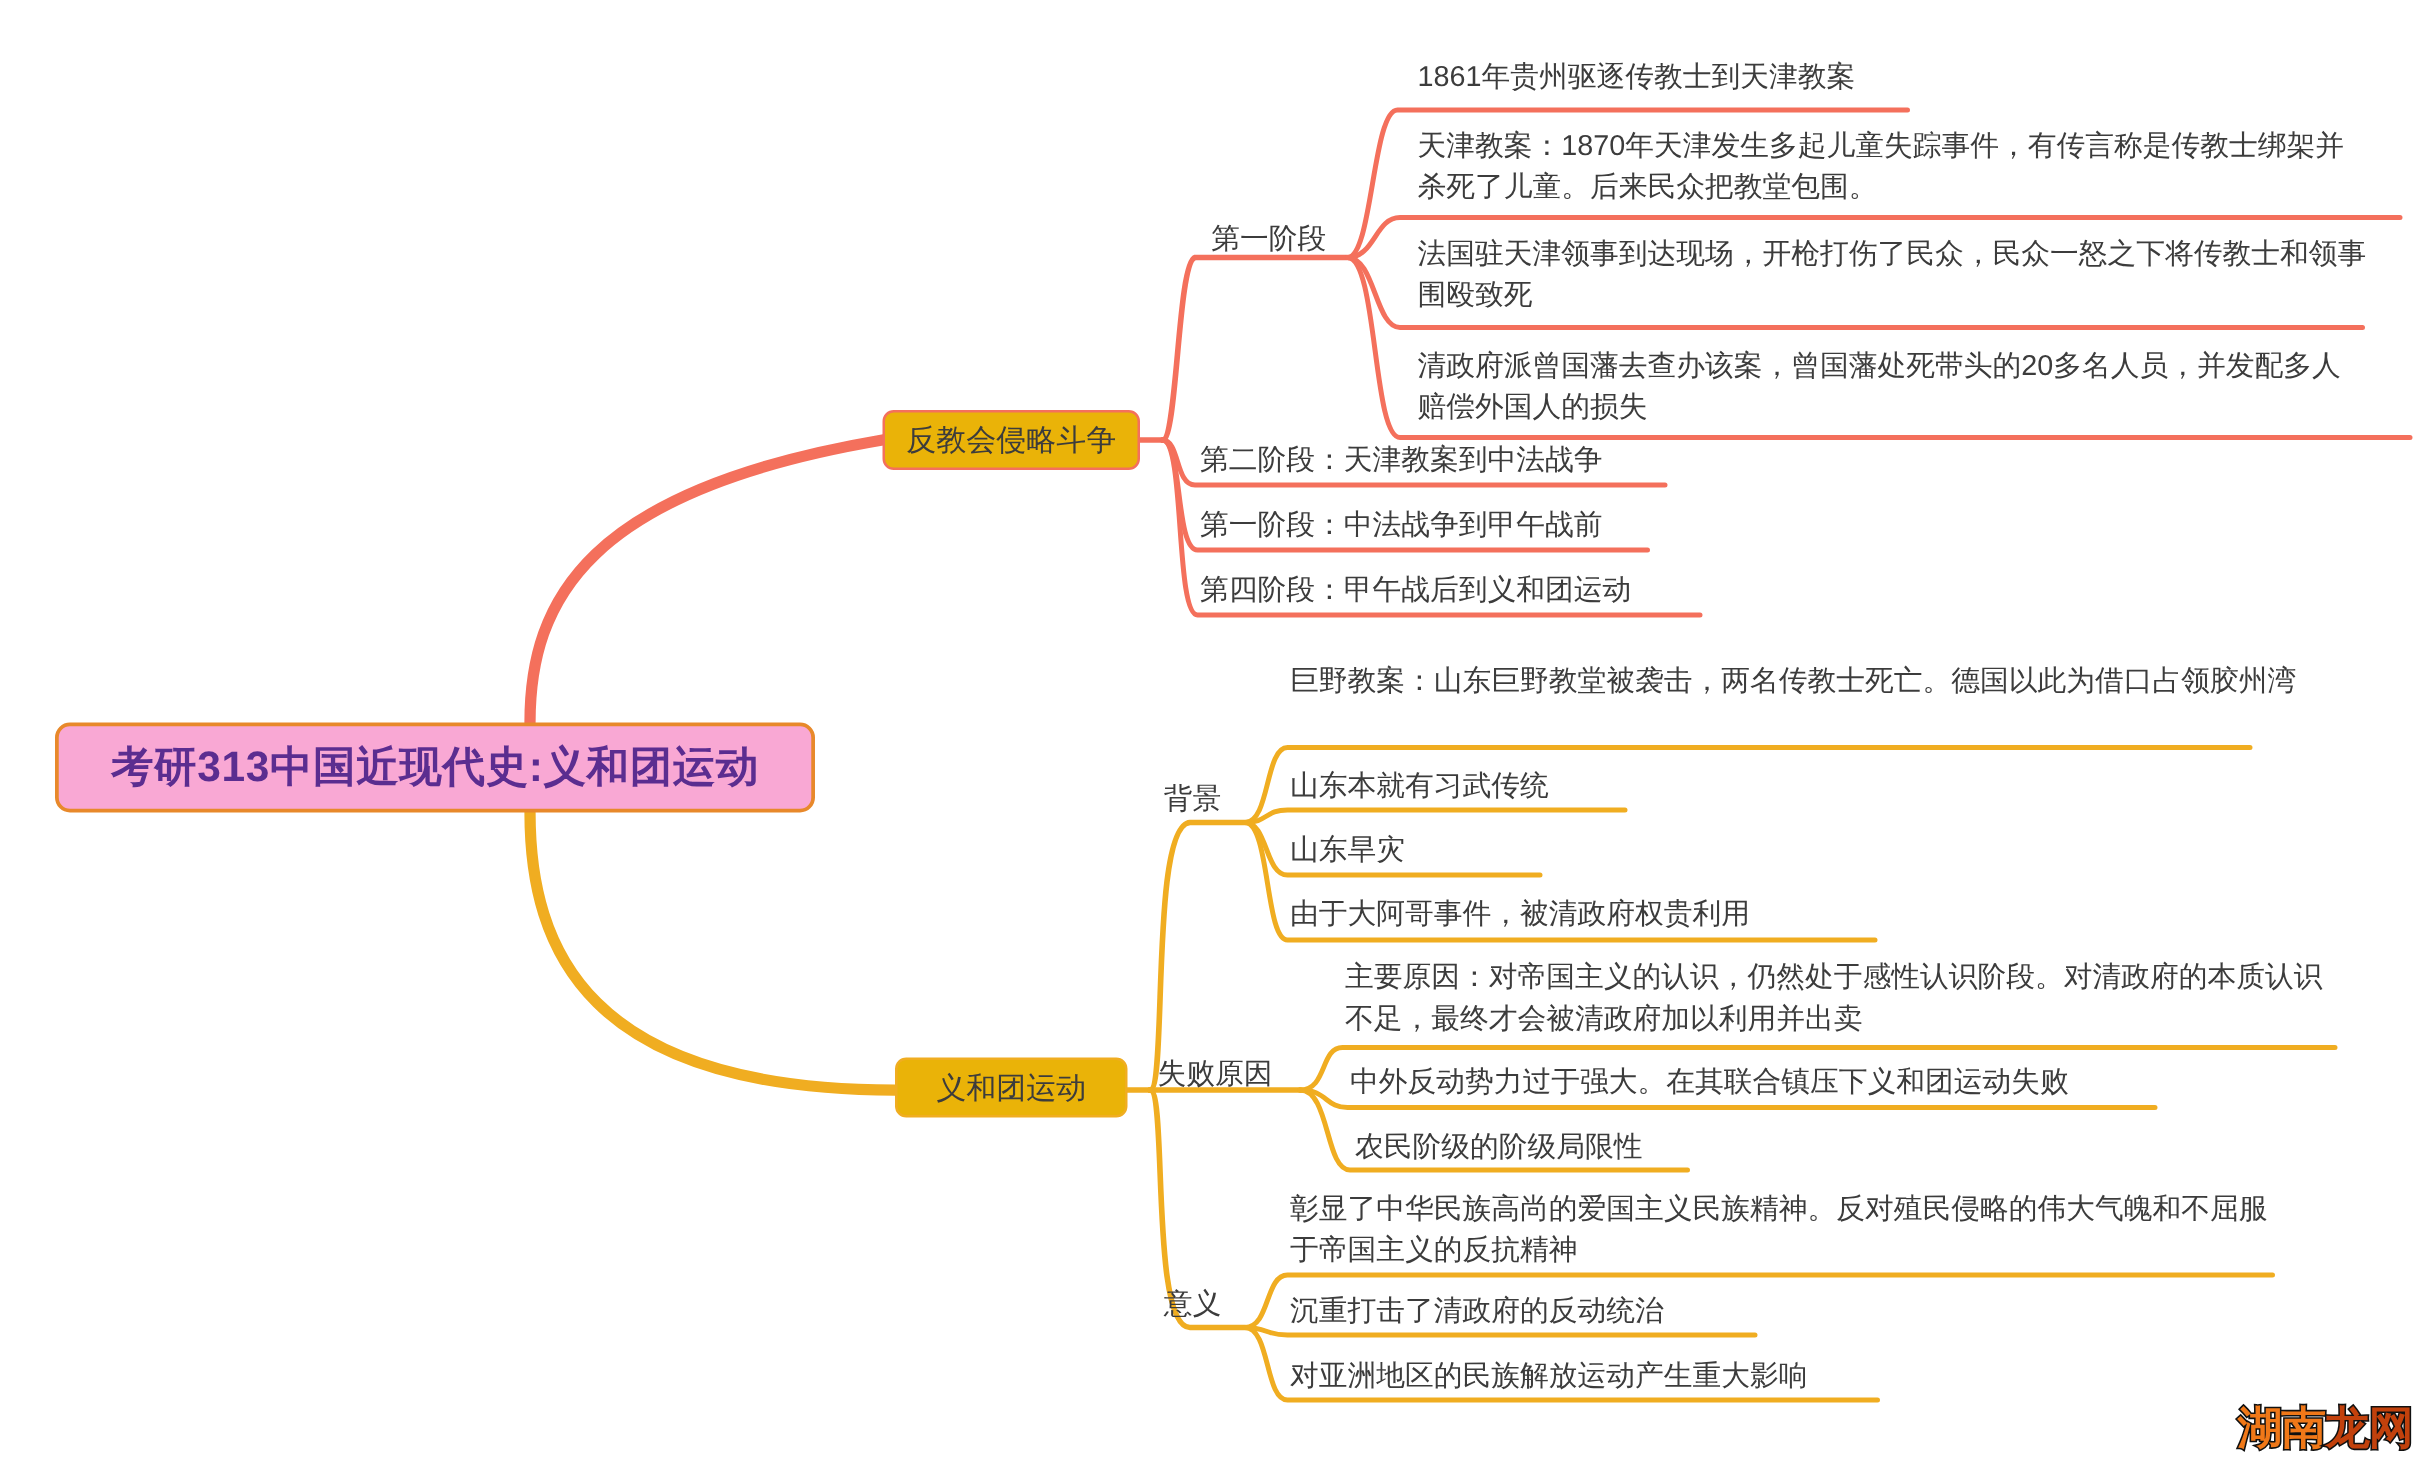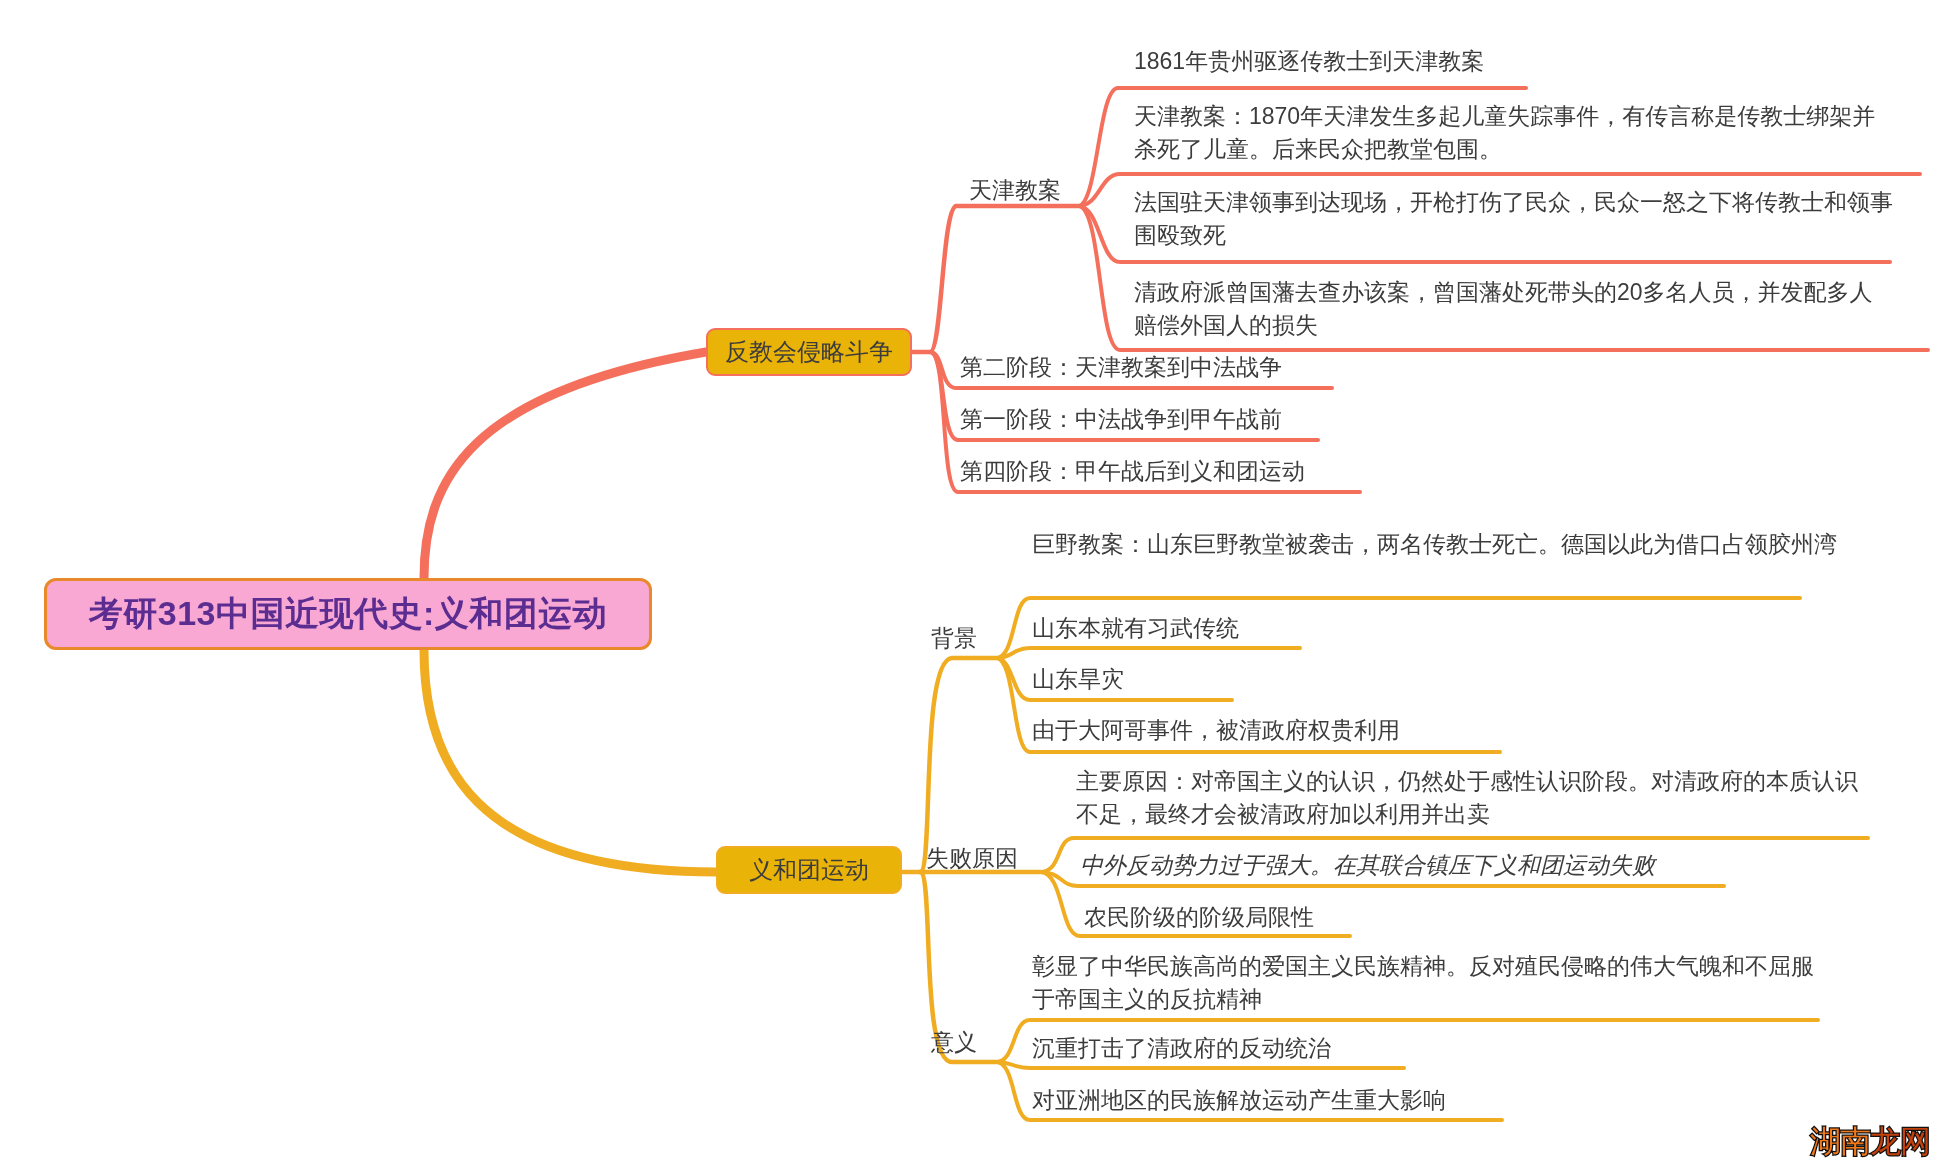--- a/index.html
+++ b/index.html
@@ -104,35 +104,35 @@
   #leaf-r6 { left: 960px; top: 404px; width: 560px; }
   #leaf-r7 { left: 960px; top: 456px; width: 560px; }
 
   
   #leaf-y1 { left: 1032px; top: 528px; width: 810px; }
   #leaf-y2 { left: 1032px; top: 613px; width: 560px; }
   #leaf-y3 { left: 1032px; top: 664px; width: 560px; }
   #leaf-y4 { left: 1032px; top: 715px; width: 600px; }
   
   #leaf-y5 { left: 1076px; top: 765px; width: 790px; }
-  #leaf-y6 { left: 1080px; top: 850px; width: 700px; font-style: italic; }
+  #leaf-y6 { left: 1080px; top: 850px; width: 700px; }
   #leaf-y7 { left: 1084px; top: 902px; width: 620px; }
   
   #leaf-y8  { left: 1032px; top: 950px;  width: 790px; }
   #leaf-y9  { left: 1032px; top: 1033px; width: 620px; }
   #leaf-y10 { left: 1032px; top: 1085px; width: 620px; }
 
   
   #watermark {
     left: 1770px;
     top: 1122px;
     width: 160px;
     height: 40px;
-    font-size: 31px;
-    font-weight: 400;
+    font-size: 36px;
+    font-weight: 700;
     letter-spacing: -1px;
     display: flex;
     align-items: center;
     justify-content: flex-end;
   }
   #watermark .wm-a {
     color: #f07818;
     -webkit-text-stroke: 2.5px #111111;
     paint-order: stroke fill;
   }
@@ -213,21 +213,21 @@
 
     </g>
   </svg>
 
   <div class="node root" id="root-node">考研313中国近现代史:义和团运动</div>
 
   <div class="node branch-box branch-red" id="branch-anti">反教会侵略斗争</div>
 
   <div class="node branch-box branch-yellow" id="branch-yihetuan">义和团运动</div>
 
-  <div class="node sub-label" id="lbl-stage1">天津教案</div>
+  <div class="node sub-label" id="lbl-stage1">第一阶段</div>
 
   <div class="node sub-label" id="lbl-bg">背景</div>
 
   <div class="node sub-label" id="lbl-fail">失败原因</div>
 
   <div class="node sub-label" id="lbl-meaning">意义</div>
 
   <div class="node leaf" id="leaf-r1">1861年贵州驱逐传教士到天津教案</div>
 
   <div class="node leaf two-line" id="leaf-r2">天津教案：1870年天津发生多起儿童失踪事件，有传言称是传教士绑架并杀死了儿童。后来民众把教堂包围。</div>

